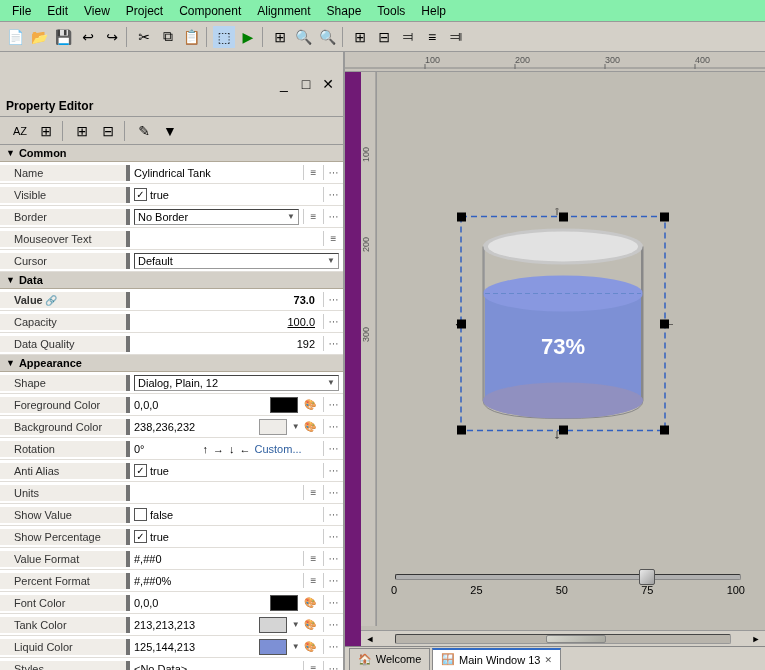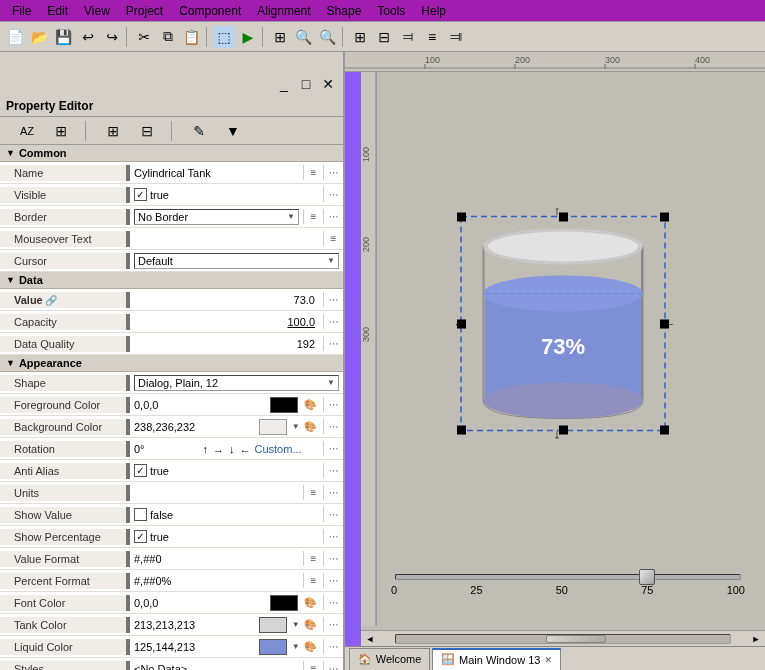--- a/index.html
+++ b/index.html
@@ -1,35 +1,35 @@
 <!DOCTYPE html>
 <html><head>
   <meta charset="utf-8">
   <style>
     * { box-sizing: border-box; margin: 0; padding: 0; }
     body { font-family: 'Dialog', Arial, sans-serif; font-size: 12px; background: #d4d0c8; overflow: hidden; width: 765px; height: 670px; }
 
     
-    #menubar { background: #a21caf; border-bottom: 1px solid #999; display: flex; align-items: center; padding: 2px 4px; height: 22px; }
+    #menubar { background: #86efac; border-bottom: 1px solid #999; display: flex; align-items: center; padding: 2px 4px; height: 22px; }
     .menu-item { padding: 2px 8px; cursor: default; font-size: 12px; }
 
     
     #toolbar { background: #d4d0c8; border-bottom: 1px solid #999; display: flex; align-items: center; padding: 2px 4px; height: 30px; flex-wrap: wrap; }
     .toolbar-btn { width: 22px; height: 22px; background: #d4d0c8; border: 1px solid transparent; display: flex; align-items: center; justify-content: center; cursor: pointer; font-size: 14px; margin: 1px; }
     .toolbar-separator { width: 4px; height: 20px; border-left: 1px solid #999; margin: 0 2px; }
 
     
     #main { display: flex; height: calc(670px - 52px); }
 
     
     #prop-editor { width: 345px; min-width: 345px; background: #d4d0c8; border-right: 2px solid #999; display: flex; flex-direction: column; }
     #prop-editor-header { background: #d4d0c8; border-bottom: 1px solid #999; padding: 3px 6px; display: flex; justify-content: space-between; align-items: center; }
     #prop-editor-title { font-size: 12px; font-weight: bold; margin-top: 44px; }
     #prop-editor-controls { display: flex; gap: 4px; }
-    #prop-editor-toolbar { background: #d4d0c8; border-bottom: 1px solid #999; padding: 2px 15px; display: flex; align-items: center; gap: 10px; height: 28px; }
+    #prop-editor-toolbar { background: #d4d0c8; border-bottom: 1px solid #999; padding: 2px 8px; display: flex; align-items: center; gap: 2px; height: 28px; }
     #prop-table { flex: 1; overflow-y: auto; background: white; }
 
     
     .section-header { background: #d4d0c8; padding: 2px 6px; font-weight: bold; font-size: 11px; display: flex; align-items: center; gap: 4px; border-bottom: 1px solid #b0a898; }
     .section-header .triangle { font-size: 9px; }
     .prop-row { display: flex; align-items: center; min-height: 22px; border-bottom: 1px solid #e0ddd8; }
     .prop-label { width: 130px; min-width: 130px; padding: 2px 6px 2px 14px; font-size: 11px; color: #333; border-right: 4px solid #737373; background: #f0ede8; }
     .prop-label.bold { font-weight: bold; }
     .prop-value { flex: 1; padding: 2px 4px; font-size: 11px; display: flex; align-items: center; gap: 3px; position: relative; }
     .prop-action { width: 20px; min-width: 20px; display: flex; align-items: center; justify-content: center; font-size: 10px; color: #555; cursor: pointer; border-left: 1px solid #ccc; padding: 2px; }
@@ -41,21 +41,21 @@
     .checkbox.checked::after { content: '✓'; font-size: 10px; }
 
     .color-box { width: 28px; height: 16px; border: 1px solid #555; margin-right: 2px; }
     .dropdown-arrow { font-size: 8px; color: #555; }
     .select-box { border: 1px inset #999; background: white; padding: 1px 3px; font-size: 11px; display: flex; align-items: center; justify-content: space-between; min-width: 80px; }
 
     
     .icon-btn { font-size: 10px; cursor: pointer; padding: 1px 2px; }
 
     
-    #canvas-area { flex: 1; background: #8b5cf6; position: relative; overflow: hidden; }
+    #canvas-area { flex: 1; background: #701a75; position: relative; overflow: hidden; }
     #canvas-ruler-top { height: 20px; background: #c8c4bc; border-bottom: 1px solid #999; display: flex; align-items: flex-end; padding-bottom: 2px; }
     #canvas-ruler-side { position: absolute; left: 0; top: 20px; width: 16px; background: #c8c4bc; border-right: 1px solid #999; height: calc(100% - 20px); }
     #canvas-content { position: absolute; left: 16px; top: 20px; right: 0; bottom: 24px; background: #c0bdb4; }
 
     
     #tank-container { position: absolute; left: 50%; top: 45%; transform: translate(-50%, -50%); }
 
     
     #slider-area { position: absolute; bottom: 50px; left: 30px; right: 20px; }
     #slider-track { height: 6px; background: #b0b0b0; border: 1px inset #888; border-radius: 2px; position: relative; margin: 0 4px; }
@@ -196,21 +196,21 @@
 
       <div class="section-header">
         <span class="triangle">▼</span>
         <span>Data</span>
       </div>
 
       <div class="prop-row">
         <div class="prop-label bold">
           Value <span class="link-icon">🔗</span>
         </div>
-        <div class="prop-value value-right" style="justify-content:center;">
+        <div class="prop-value value-right" style="justify-content:center;font-weight:bold;">
           <span class="value-num">73.0</span>
         </div>
         <div class="prop-action">⋯</div>
       </div>
 
       <div class="prop-row">
         <div class="prop-label">Capacity</div>
         <div class="prop-value" style="justify-content:flex-start;text-decoration:underline;">
           <span class="value-num">100.0</span>
         </div>

